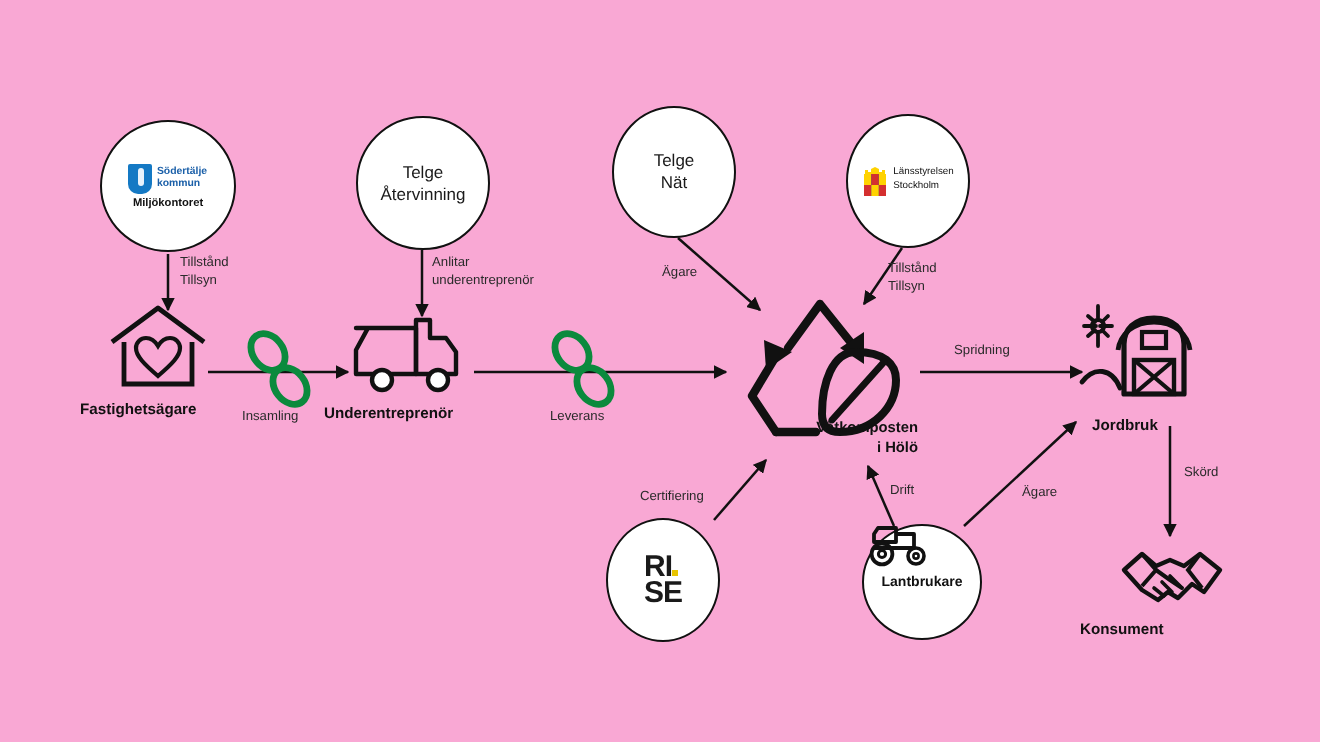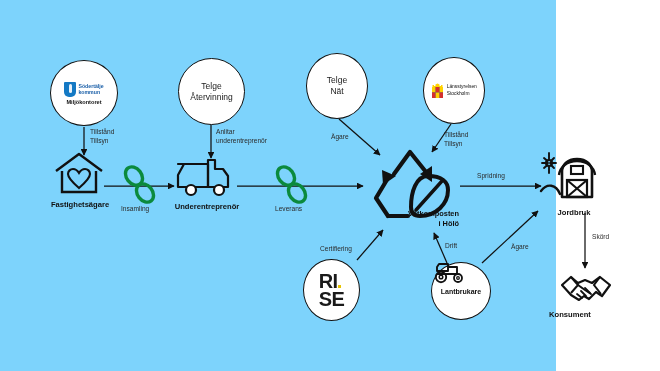--- a/index.html
+++ b/index.html
@@ -1,27 +1,27 @@
 <!DOCTYPE html>
 <html><head>
 <meta charset="utf-8">
 <style>
   html,body{margin:0;padding:0;background:#ffffff;}
   body{width:660px;height:371px;overflow:hidden;
        font-family:"Liberation Sans","DejaVu Sans",sans-serif;}
-  #stage{position:relative;width:556px;height:371px;background:#7dd3fc;}
+  #stage{position:relative;width:660px;height:371px;background:#f9a8d4;}
 
   .node{position:absolute;}
   .circle{border:1.6px solid #111;border-radius:50%;
           display:flex;align-items:center;justify-content:center;
           flex-direction:column;background:#fff;box-sizing:border-box;}
   .circ-txt{font-size:8.5px;line-height:1.25;color:#1a1a1a;text-align:center;}
 
   .icon-label{position:absolute;font-size:7.6px;font-weight:bold;color:#111;
-              text-align:center;white-space:nowrap;}
+              text-align:left;white-space:nowrap;}
   .edge-label{position:absolute;font-size:6.6px;color:#2b2b2b;
               line-height:1.35;white-space:nowrap;}
   .center-label{position:absolute;font-size:7.4px;font-weight:bold;color:#111;
                 text-align:right;line-height:1.3;width:90px;}
 
   svg{position:absolute;left:0;top:0;overflow:visible;}
   .ln{stroke:#111;stroke-width:1.25;fill:none;}
 
   
   .sod-wrap{display:flex;align-items:center;gap:2px;}
@@ -31,21 +31,21 @@
               background:#e8f2fb;border-radius:2px;}
   .sod-name{font-size:5.2px;font-weight:bold;color:#1a5fa8;line-height:1.22;text-align:left;}
   .sod-sub{font-size:5.6px;font-weight:bold;color:#111;margin-top:2px;}
 
   
   .lan-wrap{display:flex;align-items:center;gap:2.5px;}
   .lan-arms{width:13px;height:16px;position:relative;}
   .lan-name{font-size:4.9px;color:#111;line-height:1.25;text-align:left;}
 
   
-  .rise{font-size:20px;font-weight:bold;color:#1a1a1a;line-height:0.9;
+  .rise{font-size:15px;font-weight:bold;color:#1a1a1a;line-height:0.9;
         letter-spacing:-0.5px;text-align:left;position:relative;}
   .rise-dot{display:inline-block;width:3px;height:3px;background:#e8c400;
             vertical-align:baseline;margin-left:0.5px;}
 </style>
 </head>
 <body>
 
 <div id="stage">
 
   <svg width="660" height="371">

